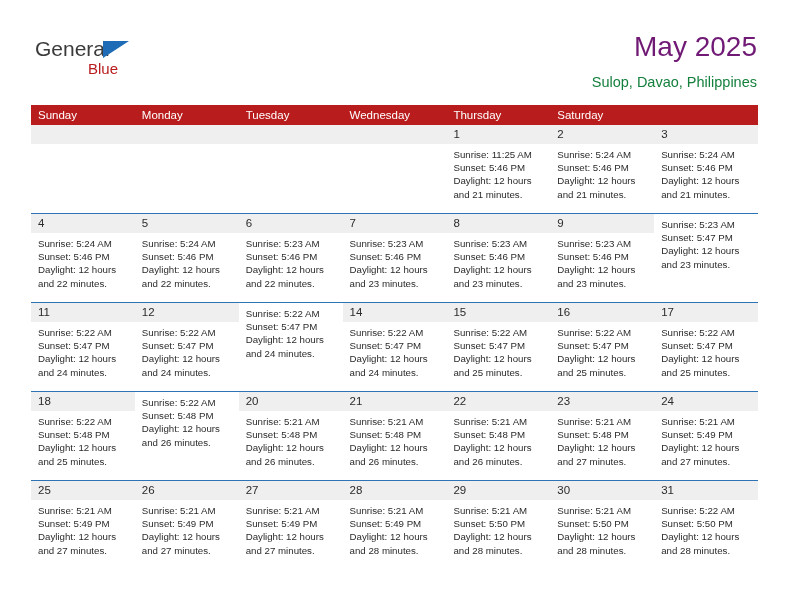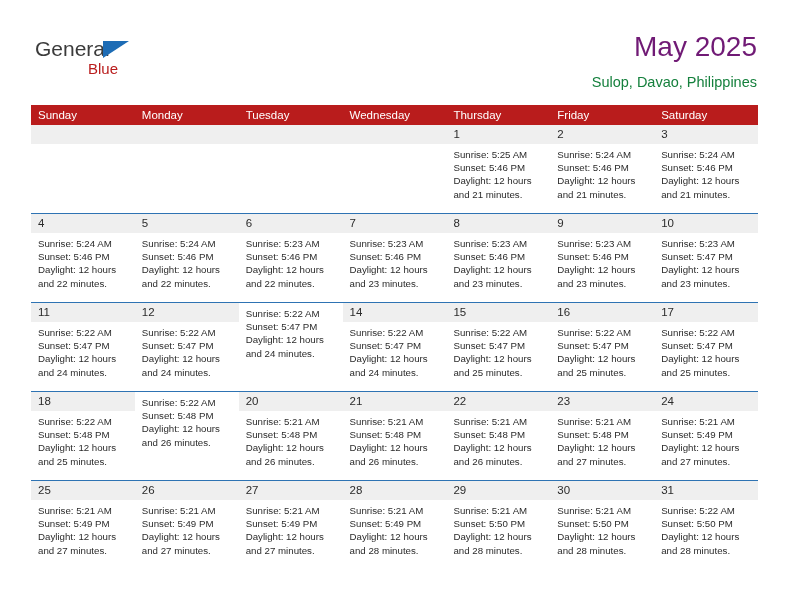--- a/index.html
+++ b/index.html
@@ -173,42 +173,41 @@
   </div>
 
   <div class="calendar">
 
     <div class="weekday-row">
       <div class="weekday-cell">Sunday</div>
       <div class="weekday-cell">Monday</div>
       <div class="weekday-cell">Tuesday</div>
       <div class="weekday-cell">Wednesday</div>
       <div class="weekday-cell">Thursday</div>
-      <div class="weekday-cell">Friday</div>
       <div class="weekday-cell">Saturday</div>
     </div>
 
     <div id="weeks-container">
         <div class="week-row">
           <div class="day-cell empty">
             <span class="day-number"></span>
           </div>
           <div class="day-cell empty">
             <span class="day-number"></span>
           </div>
           <div class="day-cell empty">
             <span class="day-number"></span>
           </div>
           <div class="day-cell empty">
             <span class="day-number"></span>
           </div>
           <div class="day-cell">
             <span class="day-number">1</span>
             <div class="day-body">
-              <div>Sunrise: 5:25 AM</div>
+              <div>Sunrise: 11:25 AM</div>
               <div>Sunset: 5:46 PM</div>
               <div>Daylight: 12 hours</div>
               <div>and 21 minutes.</div>
             </div>
           </div>
           <div class="day-cell">
             <span class="day-number">2</span>
             <div class="day-body">
               <div>Sunrise: 5:24 AM</div>
               <div>Sunset: 5:46 PM</div>
@@ -275,21 +274,20 @@
           <div class="day-cell">
             <span class="day-number">9</span>
             <div class="day-body">
               <div>Sunrise: 5:23 AM</div>
               <div>Sunset: 5:46 PM</div>
               <div>Daylight: 12 hours</div>
               <div>and 23 minutes.</div>
             </div>
           </div>
           <div class="day-cell">
-            <span class="day-number">10</span>
             <div class="day-body">
               <div>Sunrise: 5:23 AM</div>
               <div>Sunset: 5:47 PM</div>
               <div>Daylight: 12 hours</div>
               <div>and 23 minutes.</div>
             </div>
           </div>
         </div>
         <div class="week-row">
           <div class="day-cell">

